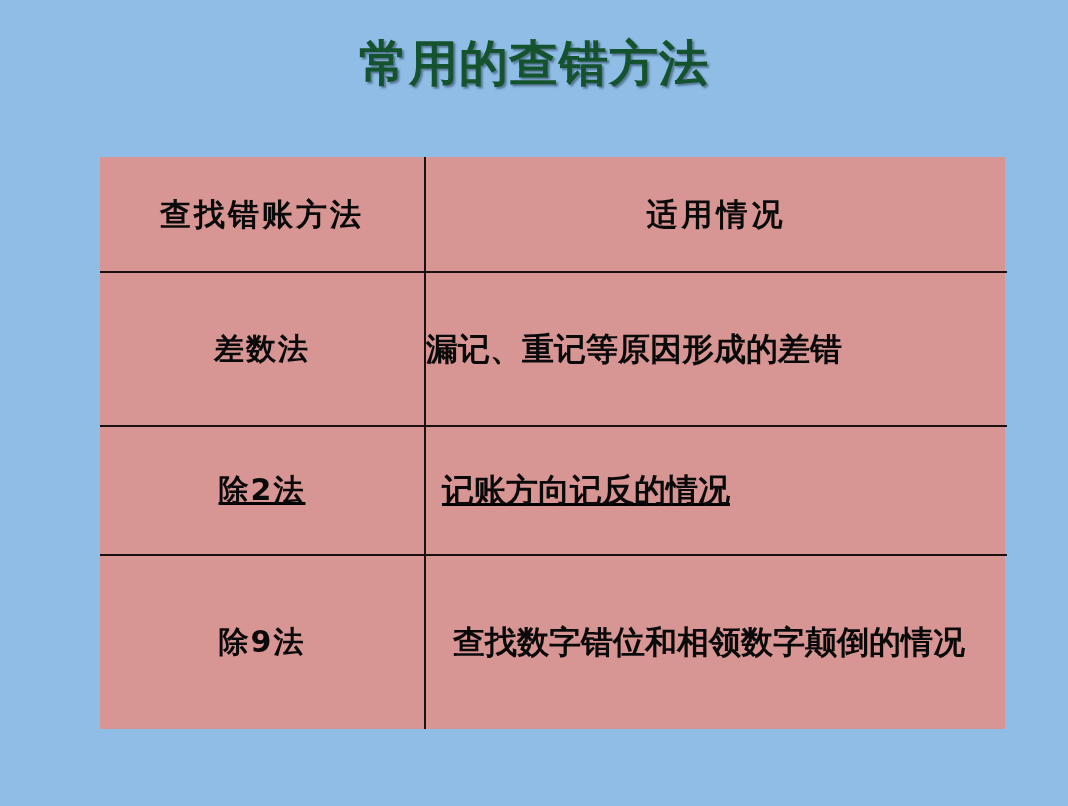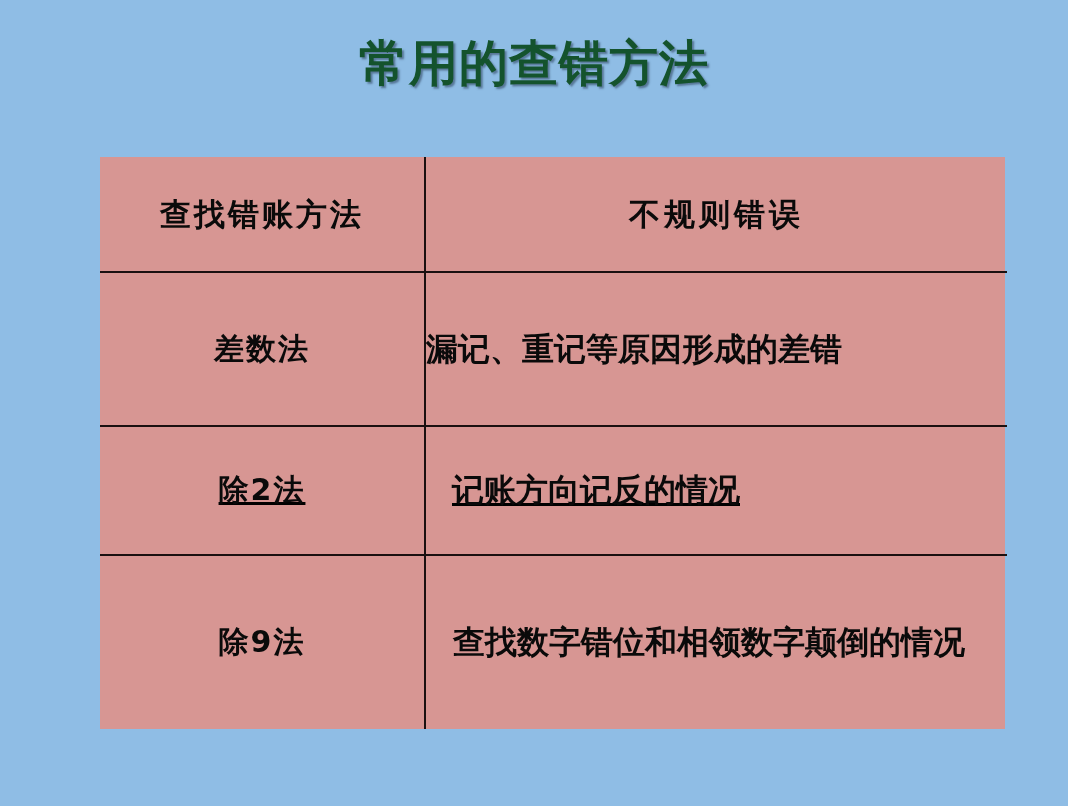--- a/index.html
+++ b/index.html
@@ -101,21 +101,21 @@
     text-align: left;
     font-size: 32px;
     font-weight: 700;
     line-height: 54px;
     padding-left: 8px;
     letter-spacing: 0px;
     margin-left: 16px;
   }
 
   .case-cell.indent-sm {
-    padding-left: 26px;
+    padding-left: 16px;
   }
 
   .case-cell.indent-md {
     padding-left: 27px;
   }
 
   .row-h { height: 90px; }
   .row-1 { height: 120px; }
   .row-2 { height: 100px; text-decoration: underline; }
   .row-3 { height: 136px; }
@@ -126,21 +126,21 @@
 
 <div class="slide">
 
   <div class="slide-title">常用的查错方法</div>
 
   <div class="table-wrap">
     <table class="tbl">
       <tbody>
         <tr class="row-h">
           <td class="col-method hdr-cell">查找错账方法</td>
-          <td class="col-case hdr-cell case">不规则错误</td>
+          <td class="col-case hdr-cell case">适用情况</td>
         </tr>
 
         <tr class="row-1">
           <td class="col-method method-cell">差数法</td>
           <td class="col-case case-cell">漏记、重记等原因形成的差错</td>
         </tr>
 
         <tr class="row-2">
           <td class="col-method method-cell">除2法</td>
           <td class="col-case case-cell indent-sm">记账方向记反的情况</td>

